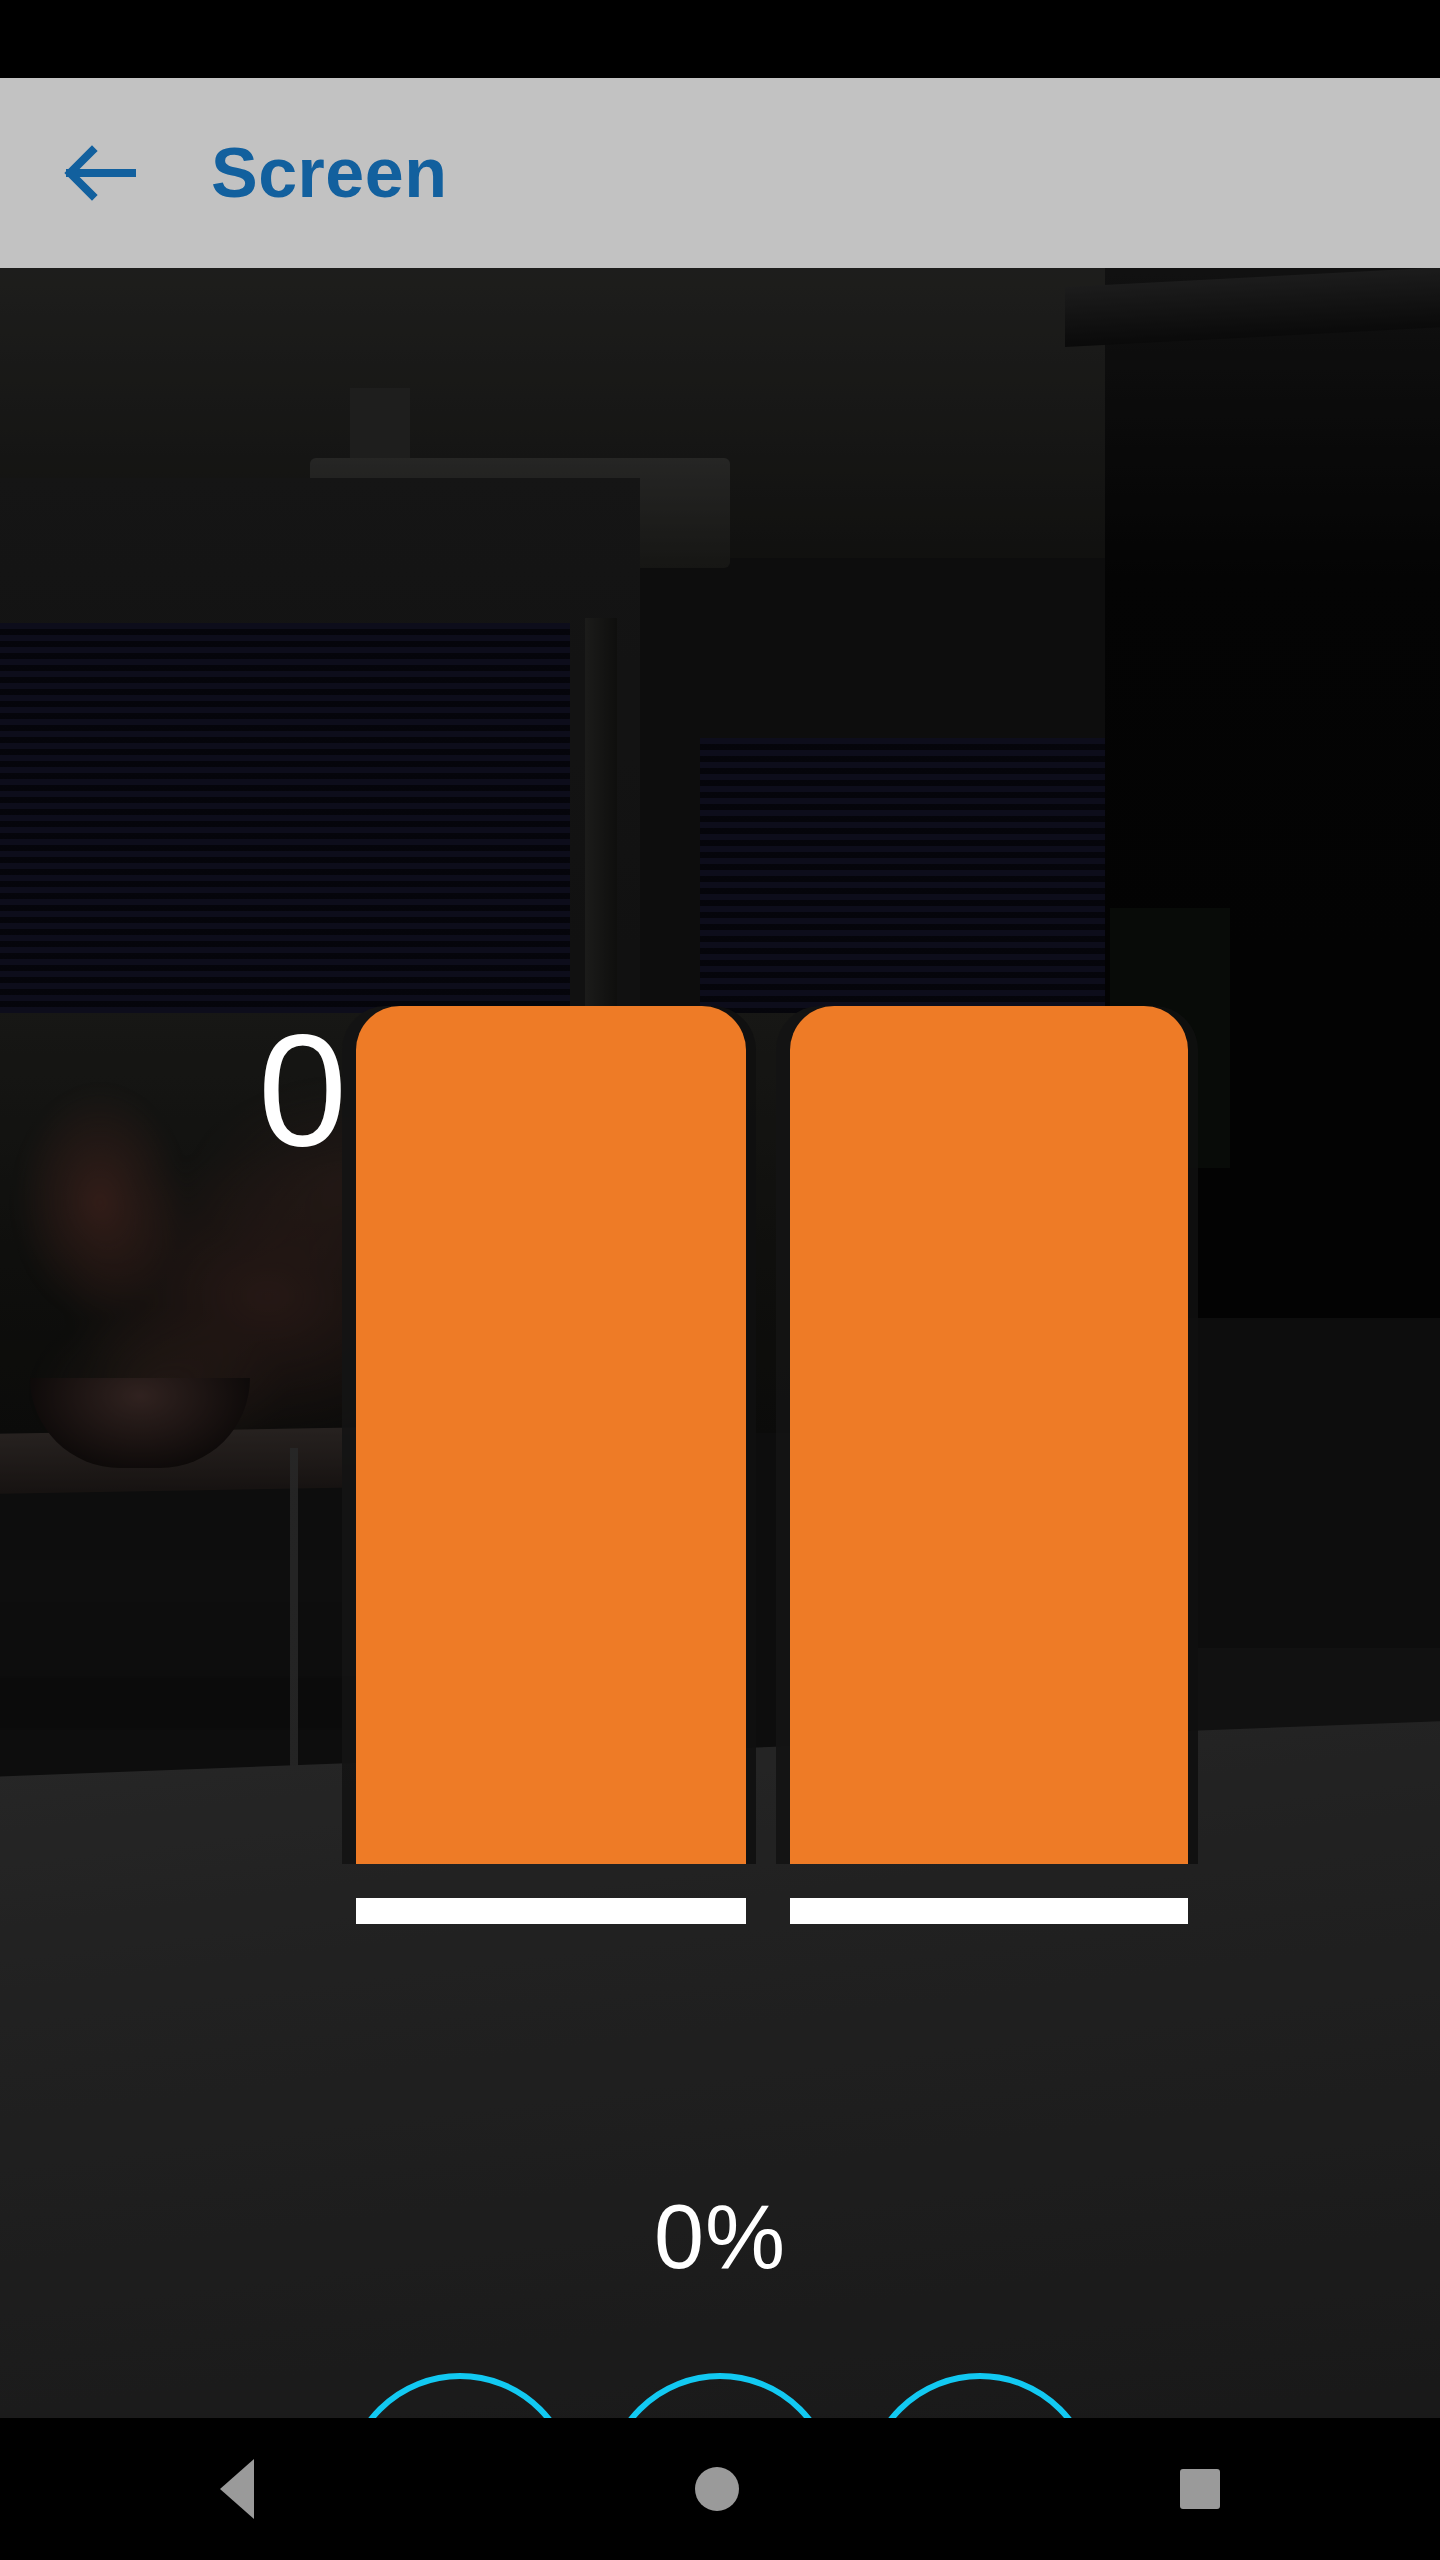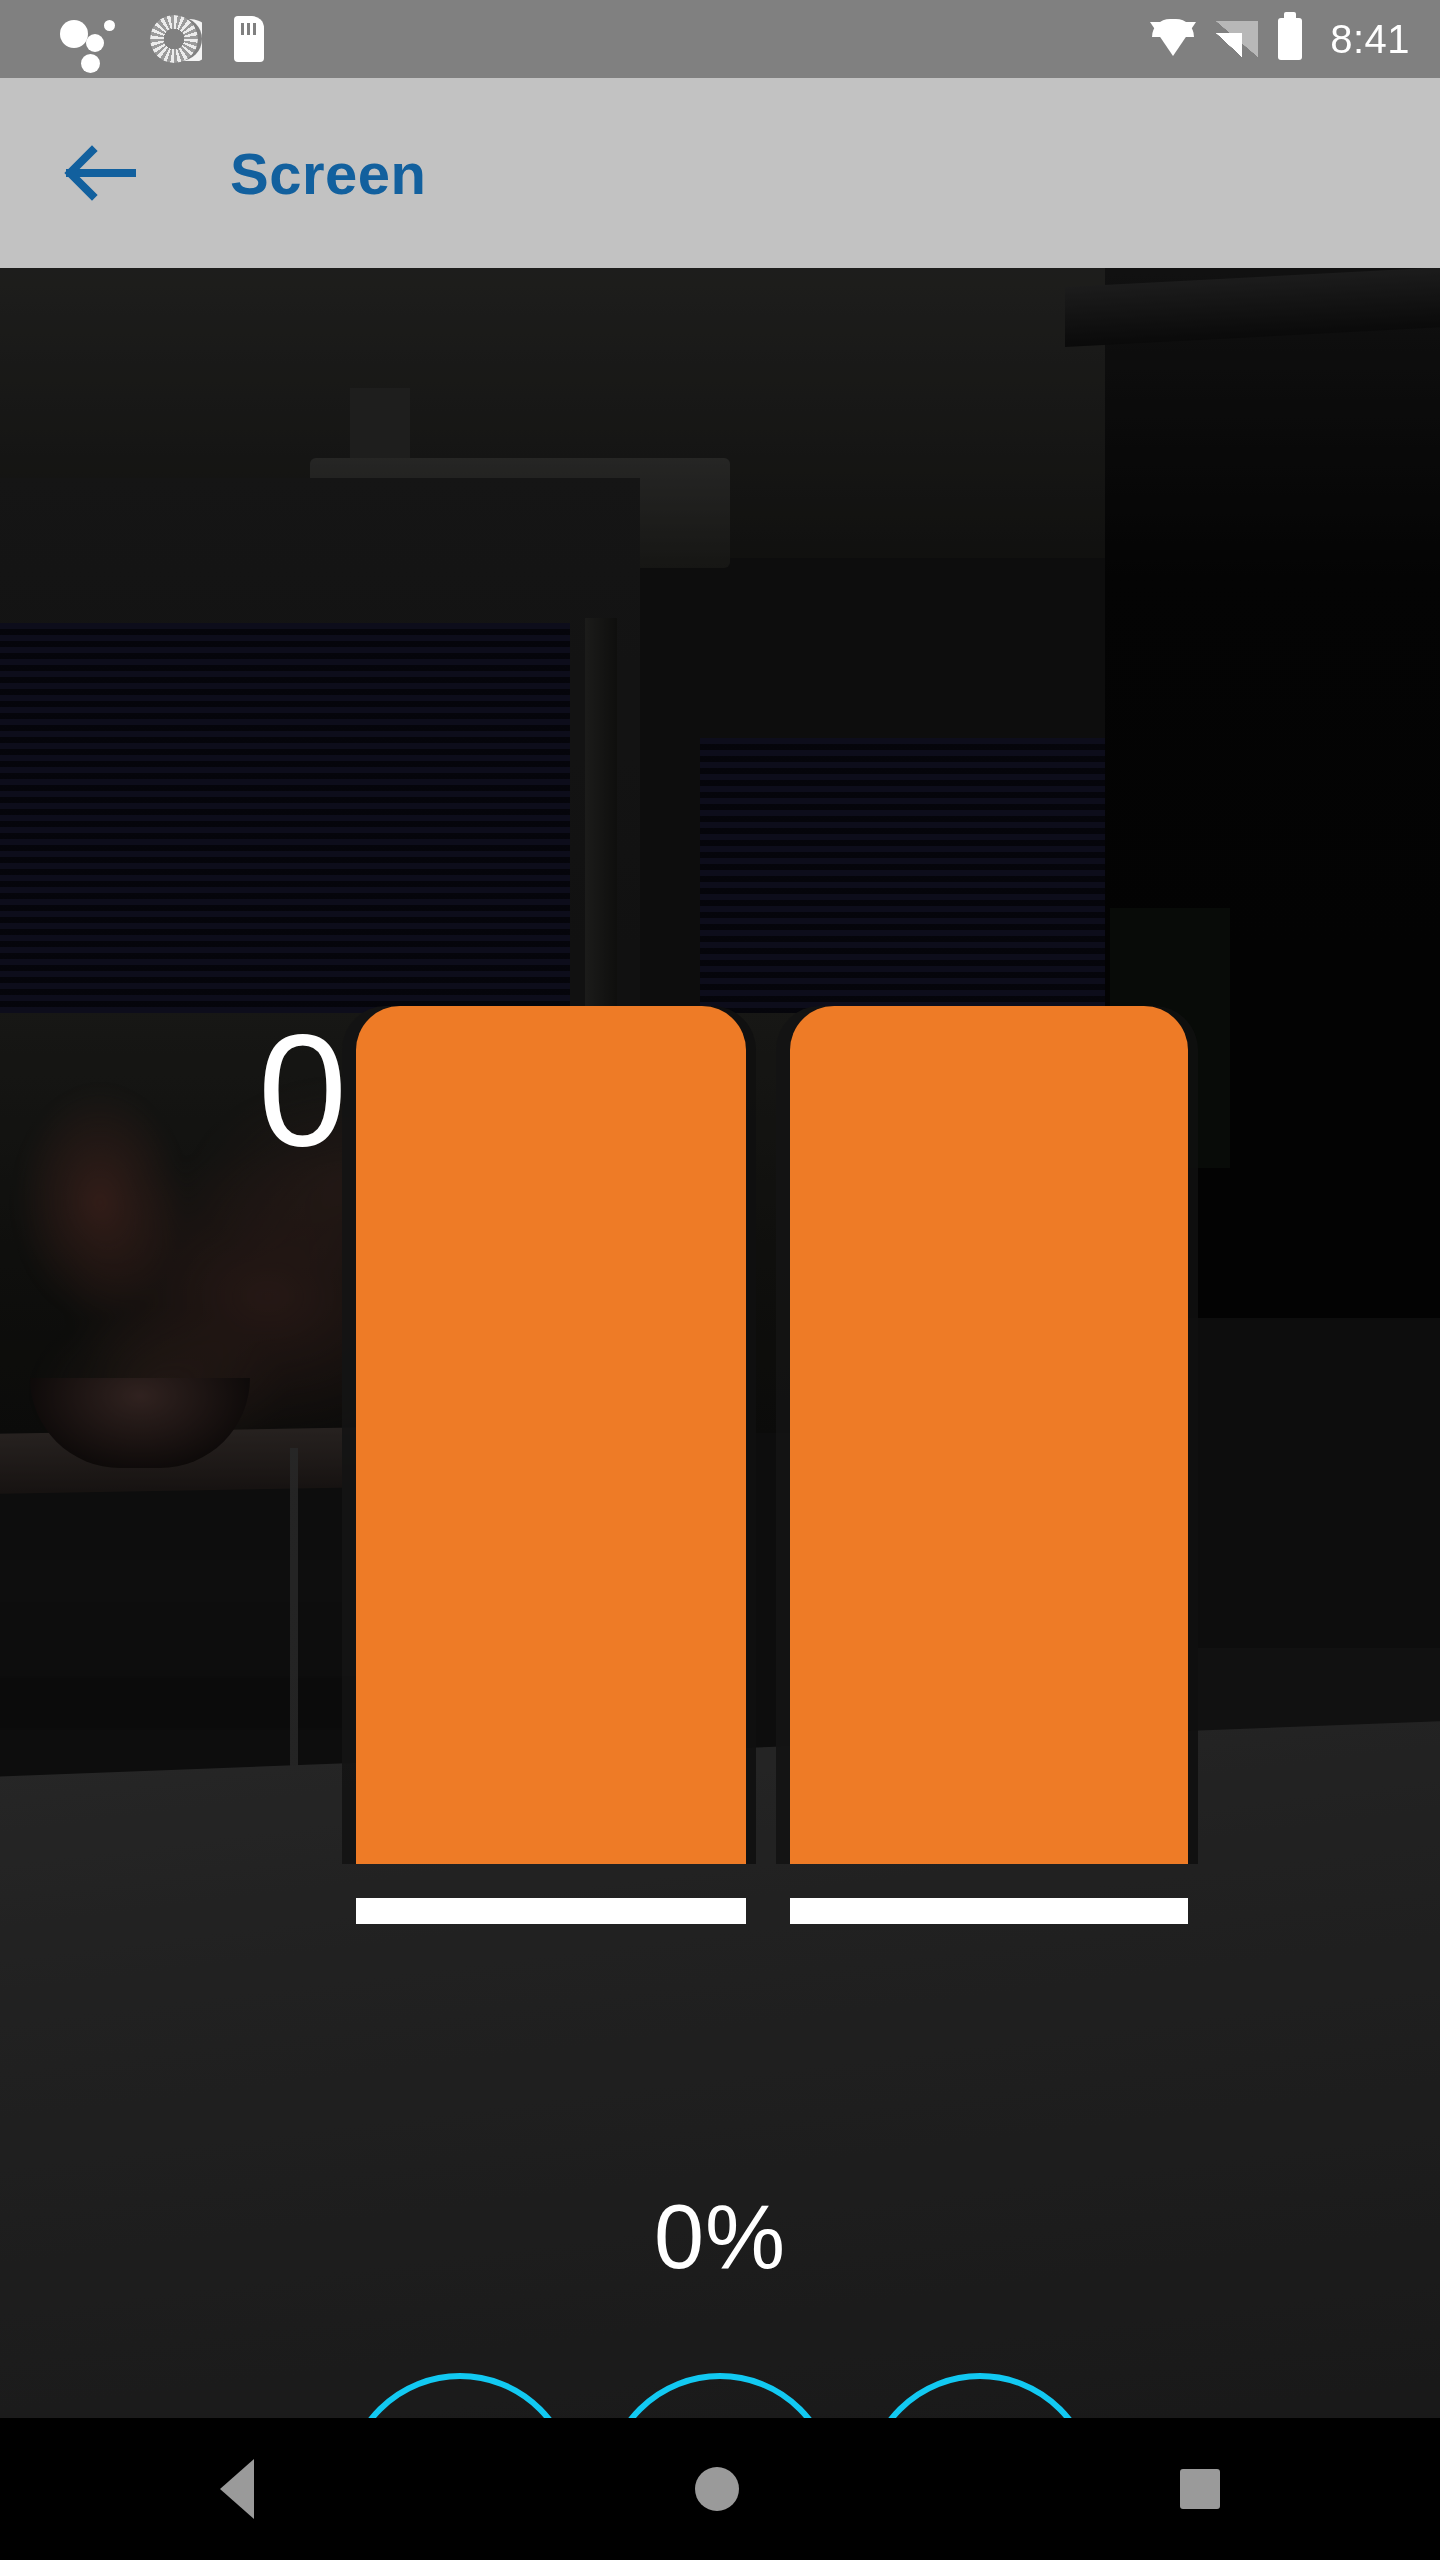--- a/index.html
+++ b/index.html
@@ -87,21 +87,21 @@
   .sb-time{ color:#fff; font-size:40px; font-weight:400; letter-spacing:0.5px; margin-left:8px; }
 
   
   .appbar{
     position:absolute; left:0; top:78px; width:1440px; height:190px;
     background:#c2c2c2; display:flex; align-items:center; padding-left:62px;
   }
   .back-arrow{ width:74px; height:74px; position:relative; cursor:pointer; }
   .back-arrow svg{ display:block; }
   .appbar-title{
-    color:#12609e; font-size:58px; font-weight:700; margin-left:94px; letter-spacing:0.5px;
+    color:#12609e; font-size:70px; font-weight:700; margin-left:75px; letter-spacing:0.5px;
   }
 
   
   .photo{
     position:absolute; left:0; top:268px; width:1440px; height:2150px;
     overflow:hidden; background:#141414;
   }
   .photo-bg{ position:absolute; inset:0; }
 
   
@@ -252,43 +252,20 @@
     border-right:34px solid #9a9a9a; cursor:pointer;
   }
   .nav-home{ width:44px;height:44px;border-radius:50%;background:#9a9a9a; cursor:pointer; }
   .nav-recent{ width:40px;height:40px;background:#9a9a9a;border-radius:3px; cursor:pointer; }
 </style>
 </head>
 <body>
 
 <div id="screen">
 
-  <div class="statusbar">
-    <div class="sb-left">
-      <span class="icon-dots">
-        <i></i>
-          <i></i>
-          <i></i>
-          <i></i>
-      </span>
-      <span class="icon-spinner-wrap">
-        <span class="icon-spinner"></span>
-      </span>
-      <span class="icon-sdcard"></span>
-    </div>
-    <div class="sb-right">
-      <span class="icon-wifi"></span>
-      <span class="icon-signal">
-        <span class="full"></span>
-          <span class="part"></span>
-      </span>
-      <span class="icon-battery"></span>
-      <span class="sb-time">8:41</span>
-    </div>
-  </div>
 
   <div class="appbar">
     <span class="back-arrow">
       <svg width="74" height="74" viewBox="0 0 74 74">
         <path d="M8 37 L70 37" stroke="#12609e" stroke-width="8" stroke-linecap="square"></path>
         <path d="M30 15 L8 37 L30 59" stroke="#12609e" stroke-width="8" fill="none" stroke-linecap="square" stroke-linejoin="miter"></path>
       </svg>
     </span>
     <span class="appbar-title">Screen</span>
   </div>

